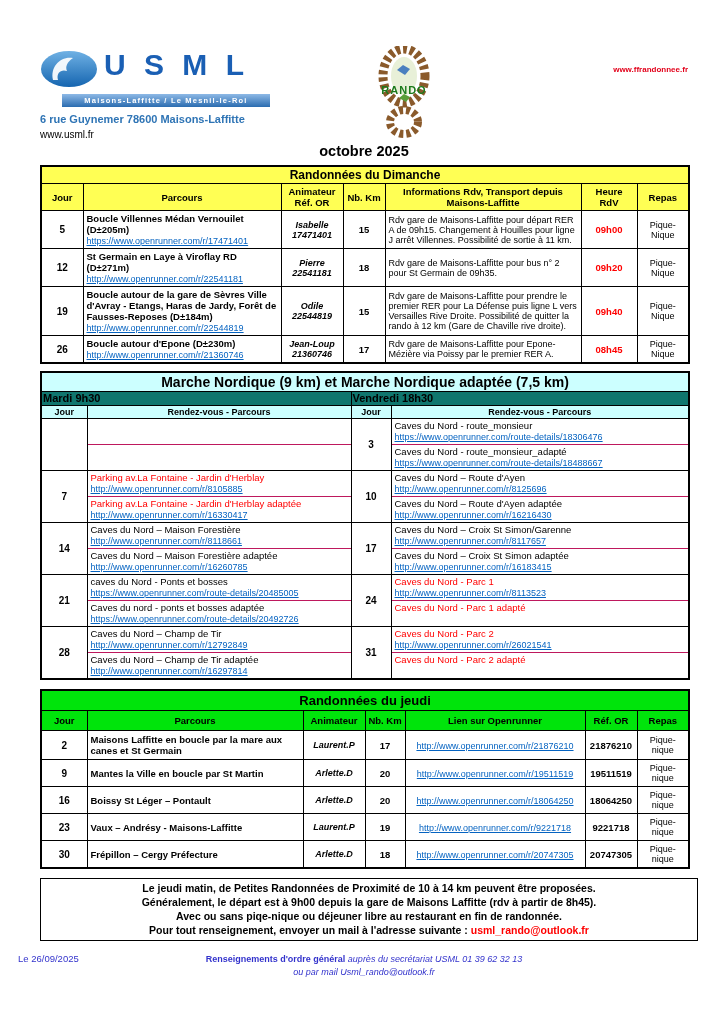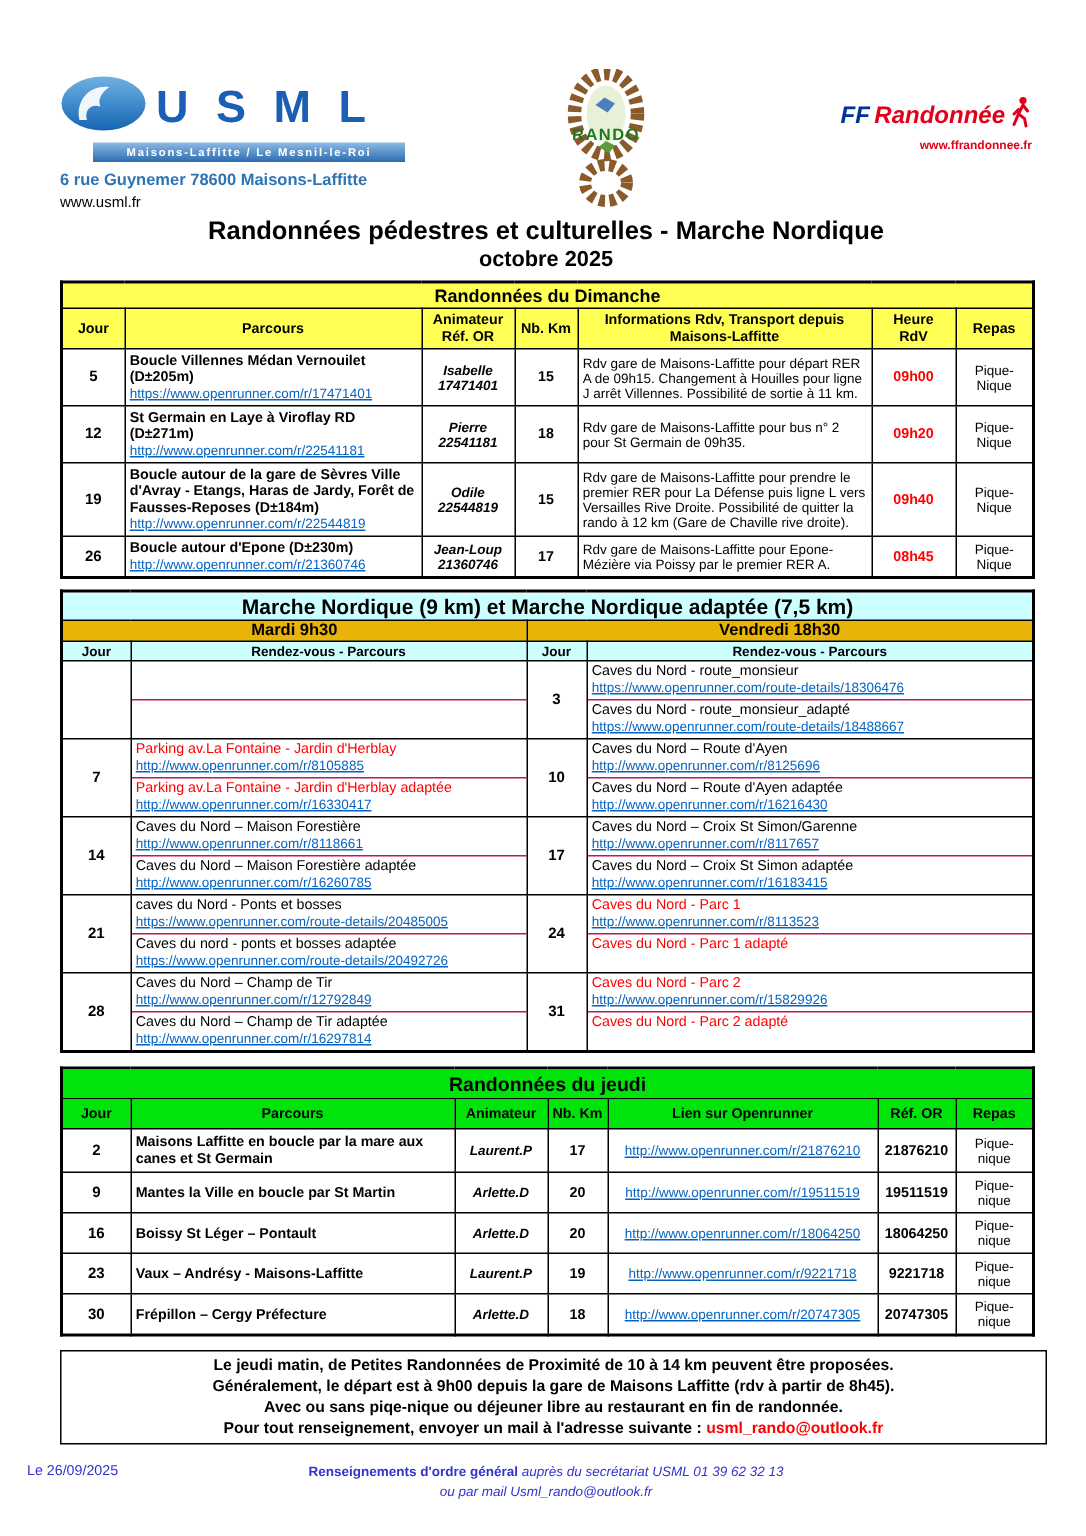--- a/index.html
+++ b/index.html
@@ -1,21 +1,21 @@
 <!DOCTYPE html>
 <html><head>
 <meta charset="utf-8">
 <style>
   html,body{margin:0;padding:0;width:724px;height:1024px;overflow:hidden;background:#fff;
     font-family:"Liberation Sans",sans-serif;color:#000;}
   .page{padding:50px 36px 0 40px;}
   
   .hdr{display:flex;align-items:flex-start;justify-content:space-between;height:92px;}
   .usml{width:230px;}
-  .usml-top{display:flex;align-items:center;gap:6px;}
+  .usml-top{display:flex;align-items:flex-start;gap:6px;}
   .usml-letters{font-size:30px;font-weight:bold;color:#1a5fb4;letter-spacing:5px;line-height:1;}
   .usml-banner{margin-top:2px;margin-left:22px;background:linear-gradient(#8db9e6,#2b6cb0);
     color:#fff;font-size:7.5px;font-weight:bold;letter-spacing:1.2px;padding:2px 19px;width:170px;text-align:center;}
   .boot{width:70px;text-align:center;position:relative;margin-top:-4px;}
   .boot .rando-word{position:absolute;top:38px;left:0;right:0;color:#1c7a1c;font-weight:bold;font-size:11px;letter-spacing:1px;}
   .ffr{width:150px;text-align:right;padding-top:14px;}
   .ffr-line{display:flex;align-items:center;justify-content:flex-end;gap:3px;}
   .ffr-ff{color:#003399;font-weight:bold;font-style:italic;font-size:16px;}
   .ffr-name{color:#e2001a;font-weight:bold;font-style:italic;font-size:16px;}
   .ffr-url{color:#e2001a;font-size:8px;font-weight:bold;margin-top:1px;}
@@ -38,21 +38,21 @@
   .t-sun .band td{background:#ffff54;}
   .pname{font-weight:bold;}
   .anim{text-align:center;font-weight:bold;font-style:italic;font-size:9px;}
   .km{text-align:center;font-weight:bold;}
   .info{font-size:9px;margin-left:40px;}
   .heure{text-align:center;font-weight:bold;color:#ff0000;}
   .repas{text-align:center;font-size:9px;padding:2px 1px;}
   
   .t-nor{margin-top:7px;}
   .t-nor .band td{background:#ccffff;font-size:14px;}
-  .t-nor .subhead td{background:#eab308;text-align:center;font-weight:bold;font-size:11px;padding:0 1px 1px;}
+  .t-nor .subhead td{background:#0f766e;font-weight:bold;font-size:11px;padding:0 1px 1px;}
   .t-nor .colhead td{background:#ccffff;text-align:center;font-weight:bold;font-size:9px;padding:1px;}
   .rvcell{padding:0;vertical-align:top;}
   .sub{min-height:23px;border-bottom:1px solid #be185d;padding:1px 3px;}
   .sub.last{border-bottom:none;}
   .rv{font-size:9.5px;}
   
   .t-thu{margin-top:9px;}
   .t-thu .band td{background:#00e40b;font-size:13px;padding:2px;}
   .t-thu .head td{background:#00e40b;text-align:center;font-weight:bold;font-size:9.5px;padding:4px 2px;}
   .t-thu td{padding:3px 3px;}
@@ -100,35 +100,24 @@
         <ellipse cx="31" cy="30" rx="21" ry="27" fill="none" stroke="#8a5a2b" stroke-width="9" stroke-dasharray="4 3"></ellipse>
         <ellipse cx="31" cy="30" rx="13" ry="19" fill="#e8f0d8"></ellipse>
         <ellipse cx="31" cy="76" rx="14" ry="12" fill="none" stroke="#8a5a2b" stroke-width="8" stroke-dasharray="4 3"></ellipse>
         <path d="M24 24 l6 -5 l7 4 l-5 6 z" fill="#4a7fbf"></path>
         <path d="M26 52 l5 -4 l6 3 l-4 5 z" fill="#5a9e3a"></path>
       </svg>
       <div class="rando-word">RANDO</div>
     </div>
 
     <div class="ffr">
-      <div class="ffr-line">
-        <span class="ffr-ff">FF</span>
-          <span class="ffr-name">Randonnée</span>
-        <span>
-          <svg width="15" height="22" viewBox="0 0 15 22">
-            <circle cx="9" cy="3" r="2.4" fill="#e2001a"></circle>
-            <path d="M9 6 L6 12 L3 19 M6 12 L10 15 L11 20 M9 6 L12 10 M6 9 L3 12" stroke="#e2001a" stroke-width="2" fill="none" stroke-linecap="round"></path>
-          </svg>
-        </span>
-      </div>
       <div class="ffr-url">www.ffrandonnee.fr</div>
     </div>
   </div>
 
-  <div class="title1">Randonnées pédestres et culturelles - Marche Nordique</div>
   <div class="title2">octobre 2025</div>
 
   <table class="t-sun">
     <colgroup>
         <col style="width:42px">
         <col style="width:198px">
         <col style="width:62px">
         <col style="width:42px">
         <col style="width:196px">
         <col style="width:56px">
@@ -268,21 +257,21 @@
     </tr>
 
     <tr>
       <td class="jour">28</td>
       <td class="rvcell">
         <div class="sub"><div class="rv">Caves du Nord – Champ de Tir</div><a class="lnk">http://www.openrunner.com/r/12792849</a></div>
         <div class="sub last"><div class="rv">Caves du Nord – Champ de Tir adaptée</div><a class="lnk">http://www.openrunner.com/r/16297814</a></div>
       </td>
       <td class="jour">31</td>
       <td class="rvcell">
-        <div class="sub"><div class="rv red">Caves du Nord - Parc 2</div><a class="lnk">http://www.openrunner.com/r/15829926</a></div>
+        <div class="sub"><div class="rv red">Caves du Nord - Parc 2</div><a class="lnk">http://www.openrunner.com/r/26021541</a></div>
         <div class="sub last"><div class="rv red">Caves du Nord - Parc 2 adapté</div><a class="lnk"></a></div>
       </td>
     </tr>
   </tbody>
     </table>
 
   <table class="t-thu">
     <colgroup>
         <col style="width:46px">
         <col style="width:216px">

